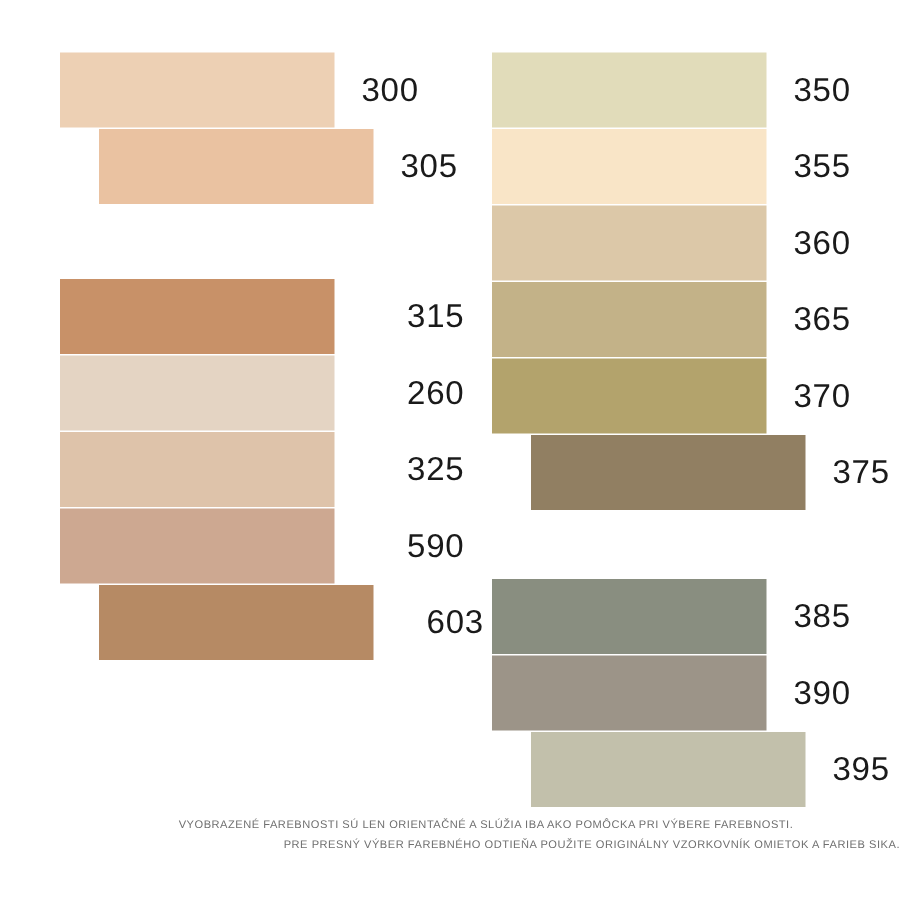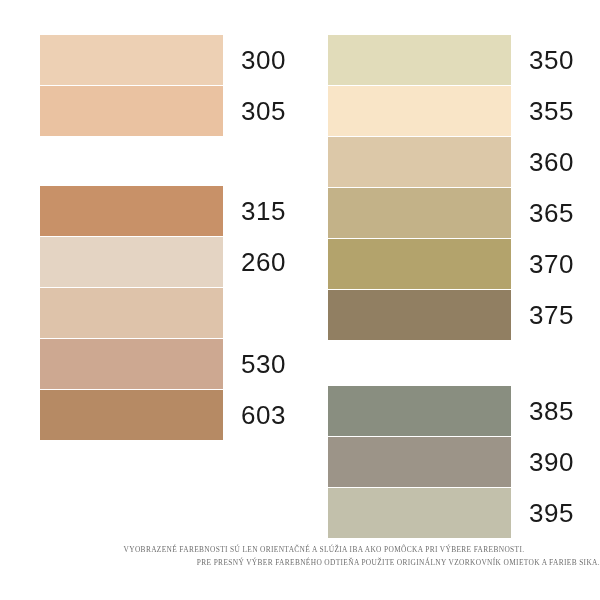--- a/index.html
+++ b/index.html
@@ -46,59 +46,60 @@
   .swatch-row {
     position: relative;
     display: flex;
     flex-direction: row;
     align-items: center;
     height: 50px;
     margin-bottom: 1px;
   }
   .swatch-row:last-child {
     margin-bottom: 0;
+    margin-left: 26px;
   }
 
   .chip {
     width: 183px;
     height: 50px;
     flex: 0 0 183px;
   }
 
   .code {
     flex: 1 1 auto;
     padding-left: 18px;
     font-family: "Liberation Sans", sans-serif;
-    font-size: 26px;
+    font-size: 22px;
     font-weight: 400;
     color: #1a1a1a;
     letter-spacing: 0.5px;
     line-height: 50px;
     white-space: nowrap;
   }
 
   
   .col-left .group-a  { top: 35px;  left: 40px; }
-  .col-left .group-b  { top: 186px; left: 40px; }
+  .col-left .group-b  { top: 186px; left: 40px; text-align: center; }
   .col-right .group-c { top: 35px;  left: 28px; }
   .col-right .group-d { top: 386px; left: 28px; }
 
   .col-left .chip  { width: 183px; flex-basis: 183px; }
   .col-right .chip { width: 183px; flex-basis: 183px; }
 
   
   .footer {
     position: absolute;
     left: 0;
     top: 543px;
     width: 600px;
     text-align: center;
   }
   .footer-line {
-    font-family: Liberation Serif, serif;
+    font-family: Liberation Sans, sans-serif;
     font-size: 7.4px;
     letter-spacing: 0.35px;
     color: #6f6f6f;
     line-height: 13px;
     white-space: nowrap;
     padding-left: 48px;
   }
 </style>
 </head>
 <body style="background-color: rgb(255, 255, 255);">
@@ -129,25 +130,26 @@
           <div class="code">315</div>
         </div>
 
         <div class="swatch-row">
           <div class="chip" style="background-color: rgb(228, 212, 195);"></div>
           <div class="code">260</div>
         </div>
 
         <div class="swatch-row">
           <div class="chip" style="background-color: rgb(222, 195, 170);"></div>
+          <div class="code">325</div>
         </div>
 
         <div class="swatch-row">
           <div class="chip" style="background-color: rgb(205, 168, 145);"></div>
-          <div class="code">530</div>
+          <div class="code">590</div>
         </div>
 
         <div class="swatch-row">
           <div class="chip" style="background-color: rgb(182, 138, 100);"></div>
           <div class="code">603</div>
         </div>
 
       </div>
     </div>
 

